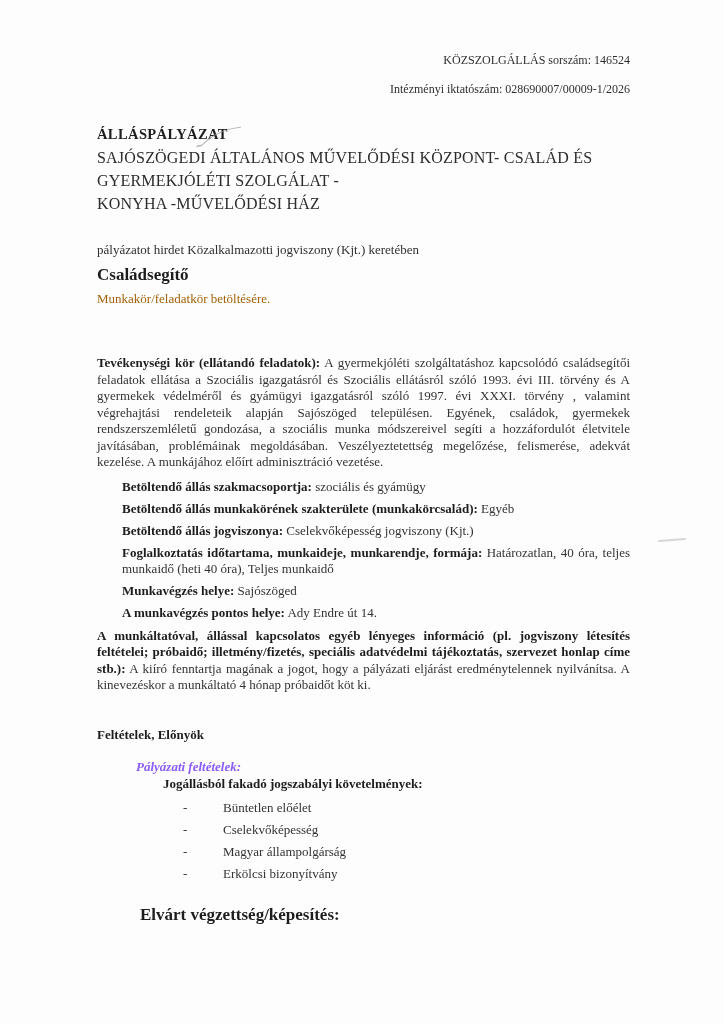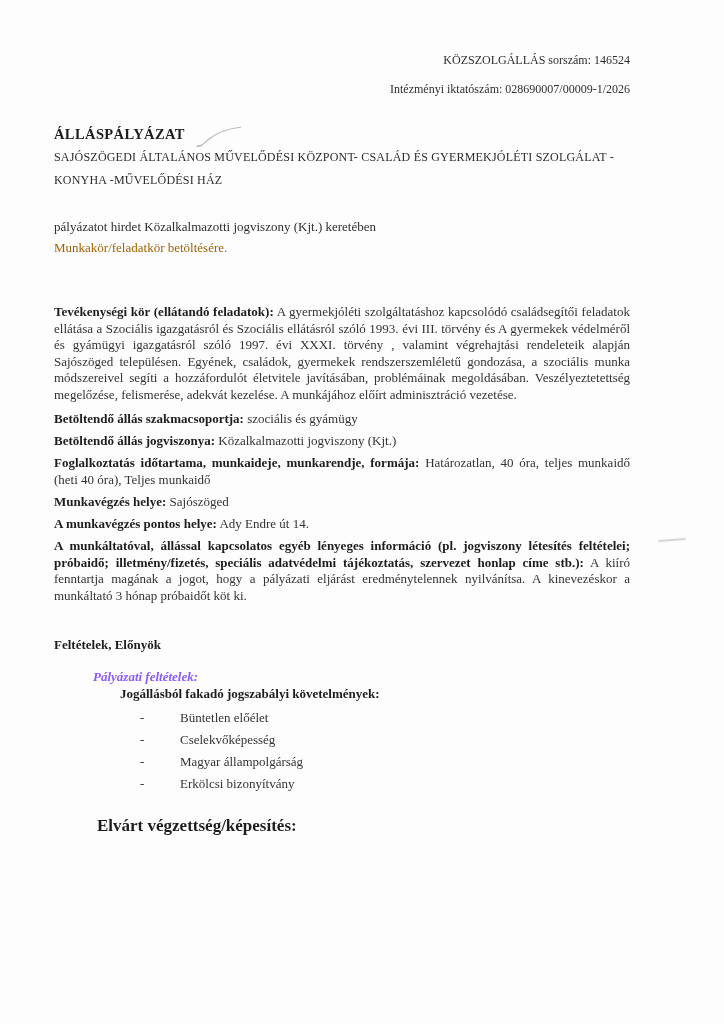--- a/index.html
+++ b/index.html
@@ -2,50 +2,50 @@
 <html lang="hu"><head>
 <meta charset="utf-8">
 <style>
   html, body { margin:0; padding:0; }
   body { background:#ffffff; }
   .page {
     position:relative;
     width:724px; height:1024px;
     background:#fdfdfd;
     box-sizing:border-box;
-    padding:52px 94px 0 54px;
+    padding:52px 94px 0 97px;
     font-family:"Liberation Serif", serif;
     color:#343434;
     overflow:hidden;
   }
   .doc-header { text-align:right; font-size:12px; line-height:16px; color:#2e2e2e; }
   .doc-header .hline1 { margin:0 0 13px 0; }
   .doc-header .hline2 { margin:0; }
 
   .title-block { }
   .main-heading {
     margin:28px 0 0 0;
     font-size:14.5px; font-weight:bold; letter-spacing:.4px;
     color:#1e1e1e; line-height:18px;
   }
   .org-name {
     margin:3px 0 0 0;
-    font-size:12px; line-height:23px; letter-spacing:.2px;
+    font-size:16px; line-height:23px; letter-spacing:.2px;
     color:#2c2c2c;
   }
   .intro-line { margin:26px 0 0 0; font-size:13px; line-height:17px; color:#2f2f2f; }
   .position-title { margin:6px 0 0 0; font-size:17px; line-height:22px; font-weight:bold; color:#1c1c1c; }
   .subtitle-line { margin:4px 0 0 0; font-size:13px; line-height:17px; color:#a16207; }
 
   .body-text { font-size:13px; line-height:16.5px; text-align:justify; color:#333333; }
   .body-text b, .lead-label { font-weight:bold; color:#1d1d1d; }
   .para-activity { margin:48px 0 0 0; }
   .detail-row { margin:7px 0 0 0; }
   .detail-row + .detail-row { margin-top:5.5px; }
-  .details-block { margin-top:8px; }
+  .details-block { margin-top:8px;margin-left:25px; }
   .para-employer { margin:6px 0 0 0; }
 
   .section-title { margin:32px 0 0 0; font-size:13px; line-height:17px; font-weight:bold; color:#1d1d1d; }
   .subsection-title {
     margin:15px 0 0 39px;
     font-size:13px; line-height:17px;
     font-weight:bold; font-style:italic; color:#8b5cf6;
   }
   .requirements-title { margin:0 0 8px 66px; font-size:13px; line-height:17px; font-weight:bold; color:#1d1d1d; }
 
@@ -71,47 +71,51 @@
     <p class="hline2">Intézményi iktatószám: 028690007/00009-1/2026</p>
   </div>
 
   <div class="title-block">
     <p class="main-heading">ÁLLÁSPÁLYÁZAT</p>
     <p class="org-name">
       <span>SAJÓSZÖGEDI ÁLTALÁNOS MŰVELŐDÉSI KÖZPONT- CSALÁD ÉS GYERMEKJÓLÉTI SZOLGÁLAT -</span><br>
       <span>KONYHA -MŰVELŐDÉSI HÁZ</span>
     </p>
     <p class="intro-line">pályázatot hirdet Közalkalmazotti jogviszony (Kjt.) keretében</p>
+    <p class="position-title">Családsegítő</p>
     <p class="subtitle-line">Munkakör/feladatkör betöltésére.</p>
   </div>
 
   <p class="body-text para-activity">
     <b class="lead-label">Tevékenységi kör (ellátandó feladatok):</b><span> A gyermekjóléti szolgáltatáshoz kapcsolódó családsegítői feladatok ellátása a Szociális igazgatásról és Szociális ellátásról szóló 1993. évi III. törvény és A gyermekek védelméről és gyámügyi igazgatásról szóló 1997. évi XXXI. törvény , valamint végrehajtási rendeleteik alapján Sajószöged településen. Egyének, családok, gyermekek rendszerszemléletű gondozása, a szociális munka módszereivel segíti a hozzáfordulót életvitele javításában, problémáinak megoldásában. Veszélyeztetettség megelőzése, felismerése, adekvát kezelése. A munkájához előírt adminisztráció vezetése.</span>
   </p>
 
   <div class="details-block">
     <p class="body-text detail-row">
       <b class="lead-label">Betöltendő állás szakmacsoportja:</b><span> szociális és gyámügy</span>
     </p>
     <p class="body-text detail-row">
-      <b class="lead-label">Betöltendő állás jogviszonya:</b><span> Közalkalmazotti jogviszony (Kjt.)</span>
+      <b class="lead-label">Betöltendő állás munkakörének szakterülete (munkakörcsalád):</b><span> Egyéb</span>
+    </p>
+    <p class="body-text detail-row">
+      <b class="lead-label">Betöltendő állás jogviszonya:</b><span> Cselekvőképesség jogviszony (Kjt.)</span>
     </p>
     <p class="body-text detail-row">
       <b class="lead-label">Foglalkoztatás időtartama, munkaideje, munkarendje, formája:</b><span> Határozatlan, 40 óra, teljes munkaidő (heti 40 óra), Teljes munkaidő</span>
     </p>
     <p class="body-text detail-row">
       <b class="lead-label">Munkavégzés helye:</b><span> Sajószöged</span>
     </p>
     <p class="body-text detail-row">
       <b class="lead-label">A munkavégzés pontos helye:</b><span> Ady Endre út 14.</span>
     </p>
   </div>
 
   <p class="body-text para-employer">
-    <b class="lead-label">A munkáltatóval, állással kapcsolatos egyéb lényeges információ (pl. jogviszony létesítés feltételei; próbaidő; illetmény/fizetés, speciális adatvédelmi tájékoztatás, szervezet honlap címe stb.):</b><span> A kiíró fenntartja magának a jogot, hogy a pályázati eljárást eredménytelennek nyilvánítsa. A kinevezéskor a munkáltató 3 hónap próbaidőt köt ki.</span>
+    <b class="lead-label">A munkáltatóval, állással kapcsolatos egyéb lényeges információ (pl. jogviszony létesítés feltételei; próbaidő; illetmény/fizetés, speciális adatvédelmi tájékoztatás, szervezet honlap címe stb.):</b><span> A kiíró fenntartja magának a jogot, hogy a pályázati eljárást eredménytelennek nyilvánítsa. A kinevezéskor a munkáltató 4 hónap próbaidőt köt ki.</span>
   </p>
 
   <p class="section-title">Feltételek, Előnyök</p>
   <p class="subsection-title">Pályázati feltételek:</p>
   <p class="requirements-title">Jogállásból fakadó jogszabályi követelmények:</p>
 
   <ul class="bullet-list">
     <li>
       <span class="bullet-dash">-</span>
       <span>Büntetlen előélet</span>

